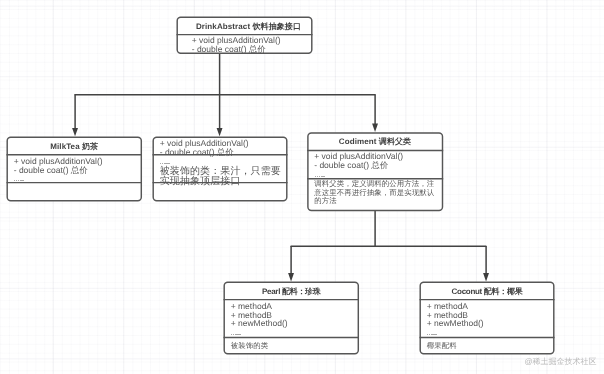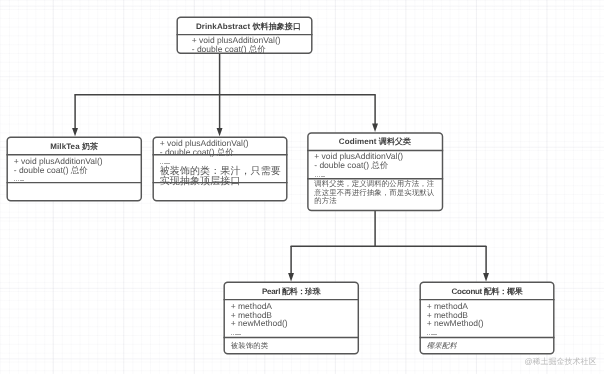--- a/index.html
+++ b/index.html
@@ -124,18 +124,18 @@
   </div>
 
   <div class="node" style="left:419.5px;top:281.5px;width:135px;height:73px;">
     <div class="title" style="height:17.5px;line-height:17.5px;font-size:8px;letter-spacing:-0.3px;">Coconut 配料：椰果</div>
     <div class="mid" style="height:37.5px;padding:1.8px 0 0 6.2px;font-size:8.5px;">
       <div class="ln" style="line-height:8.85px;">+ methodA</div>
       <div class="ln" style="line-height:8.85px;">+ methodB</div>
       <div class="ln" style="line-height:8.85px;">+ newMethod()</div>
       <div class="dash" style="width:10px;margin-left:0.7px;margin-top:6px;"></div>
     </div>
-    <div class="note" style="padding:4.5px 5.5px 0 6.2px;font-size:7.42px;letter-spacing:0.1px;line-height:8.2px;font-style:italic;">椰果配料</div>
+    <div class="note" style="padding:4.5px 5.5px 0 6.2px;font-size:7.42px;letter-spacing:0.1px;line-height:8.2px;">椰果配料</div>
   </div>
 
   <div id="wm" style="left:524.5px;top:356.5px;font-size:8px;line-height:9px;">@稀土掘金技术社区</div>
 
 </div>
 
 </body></html>

